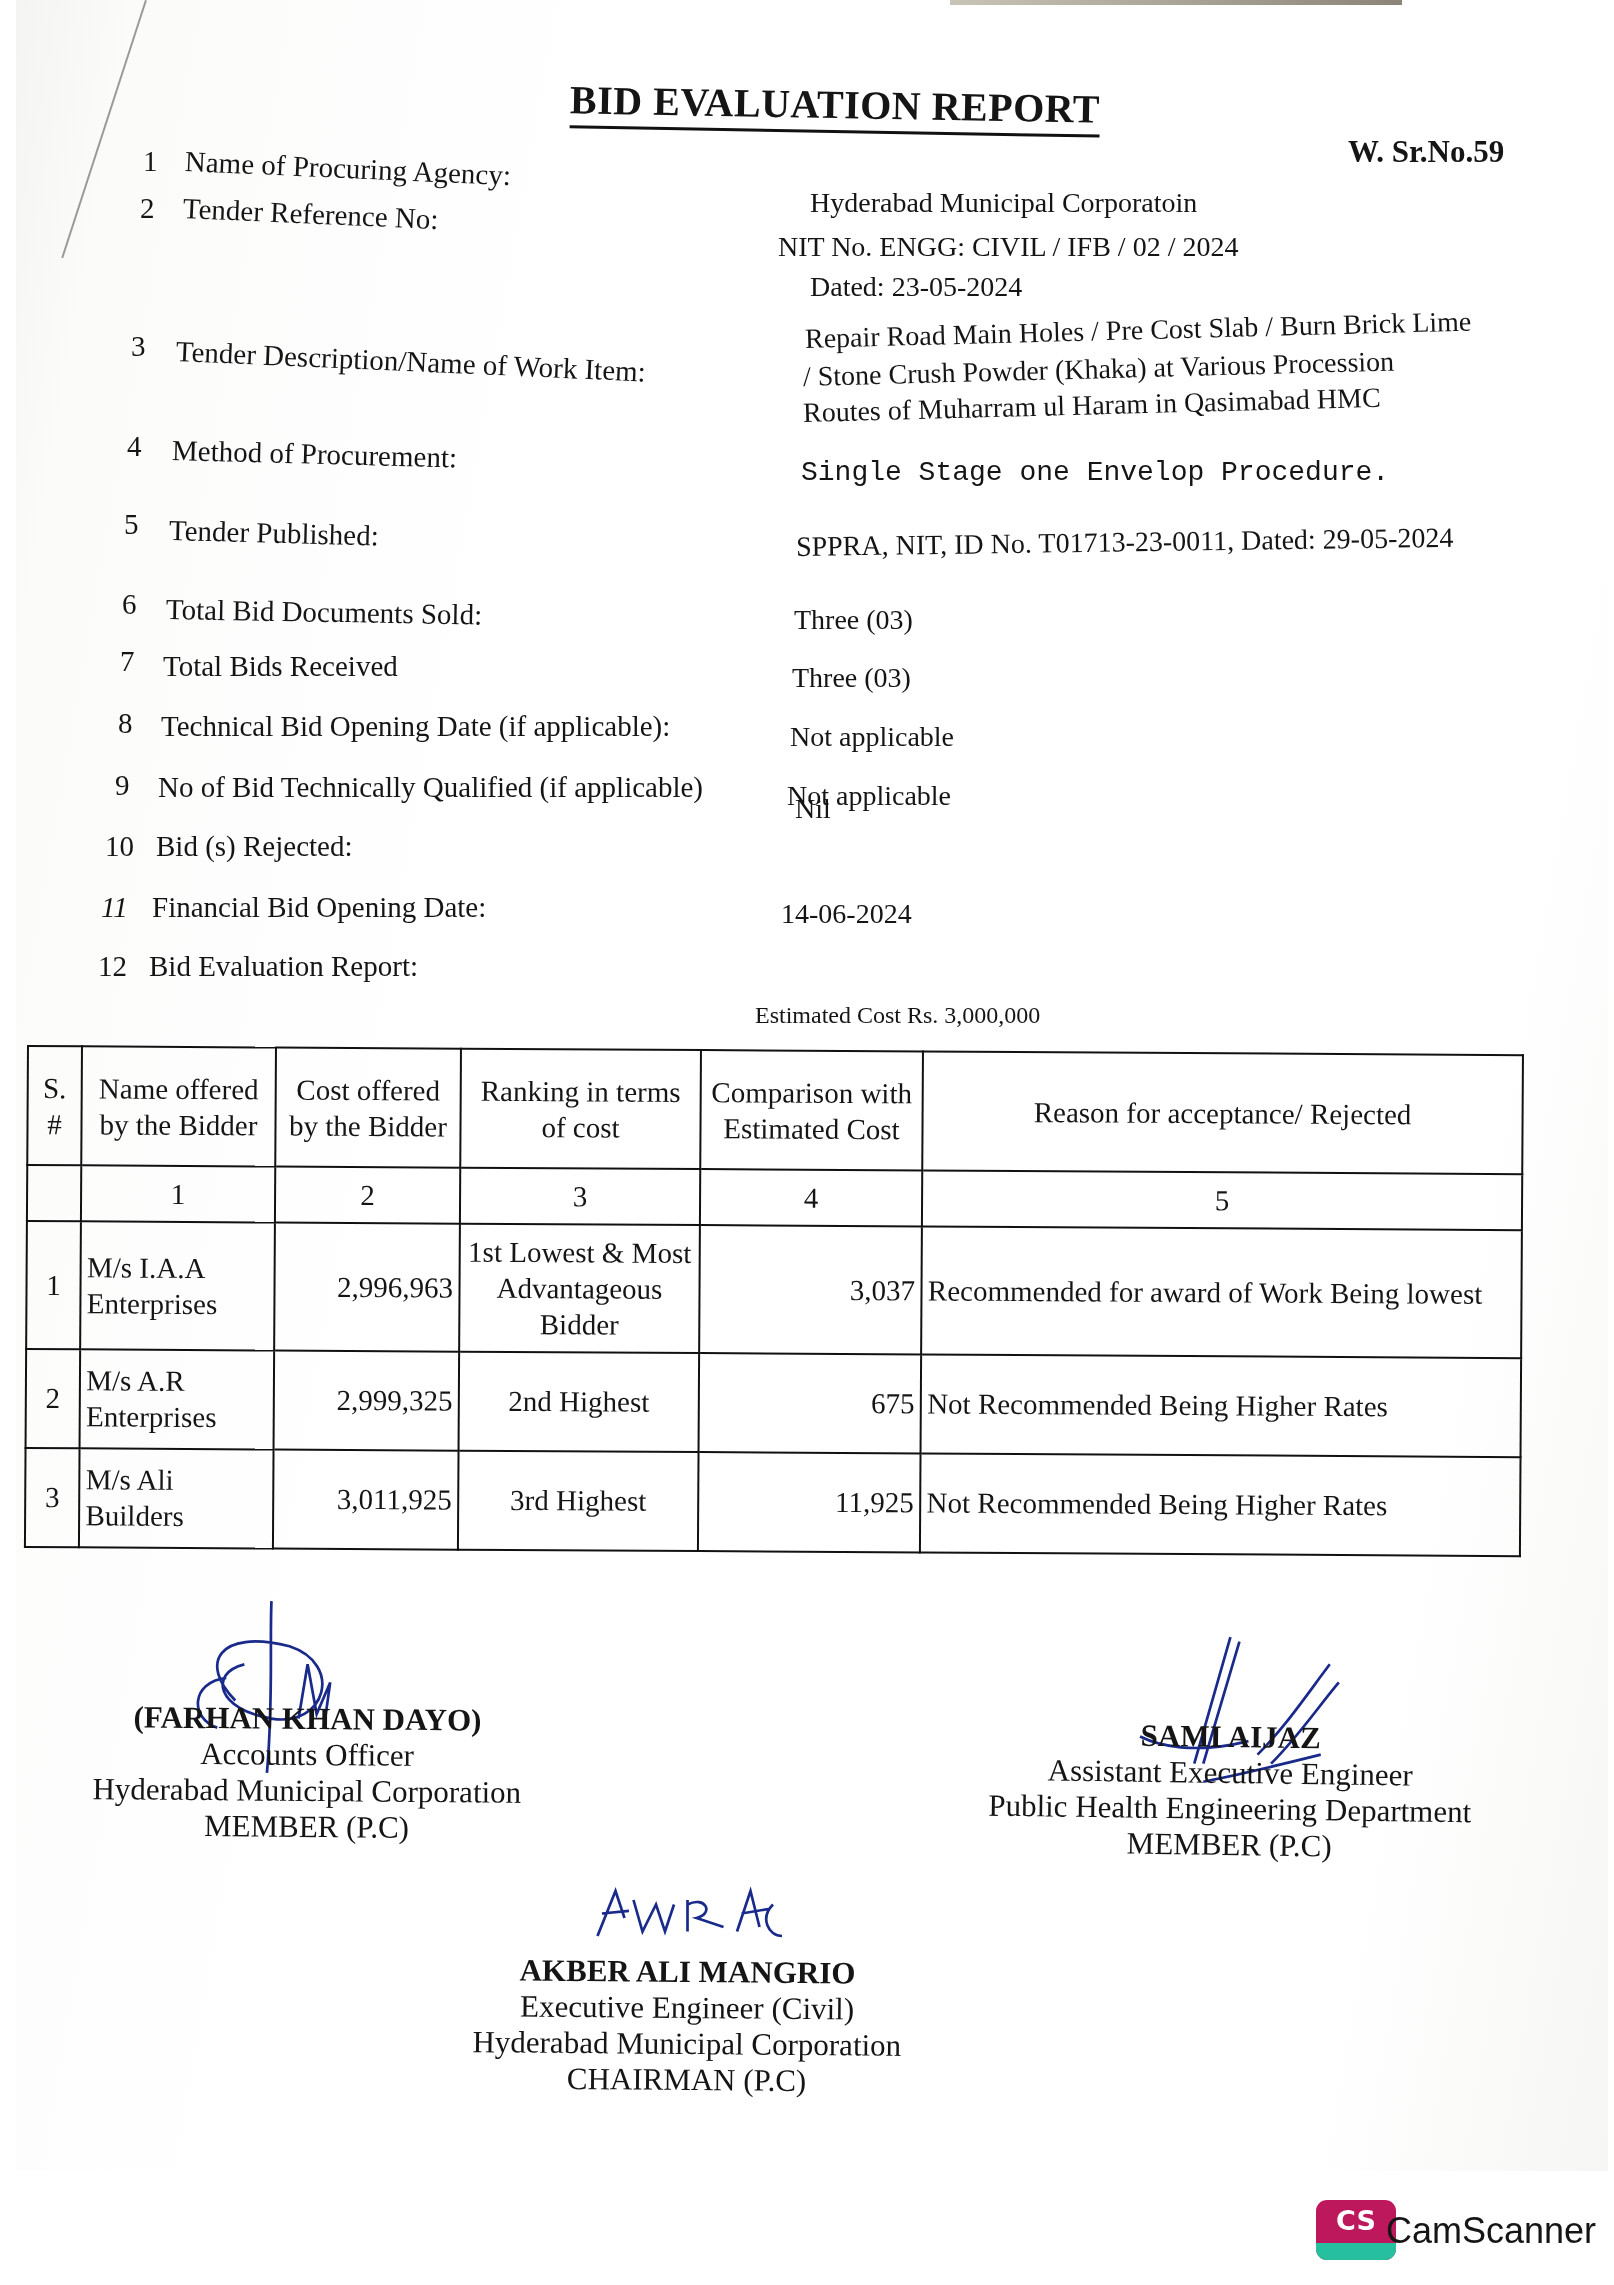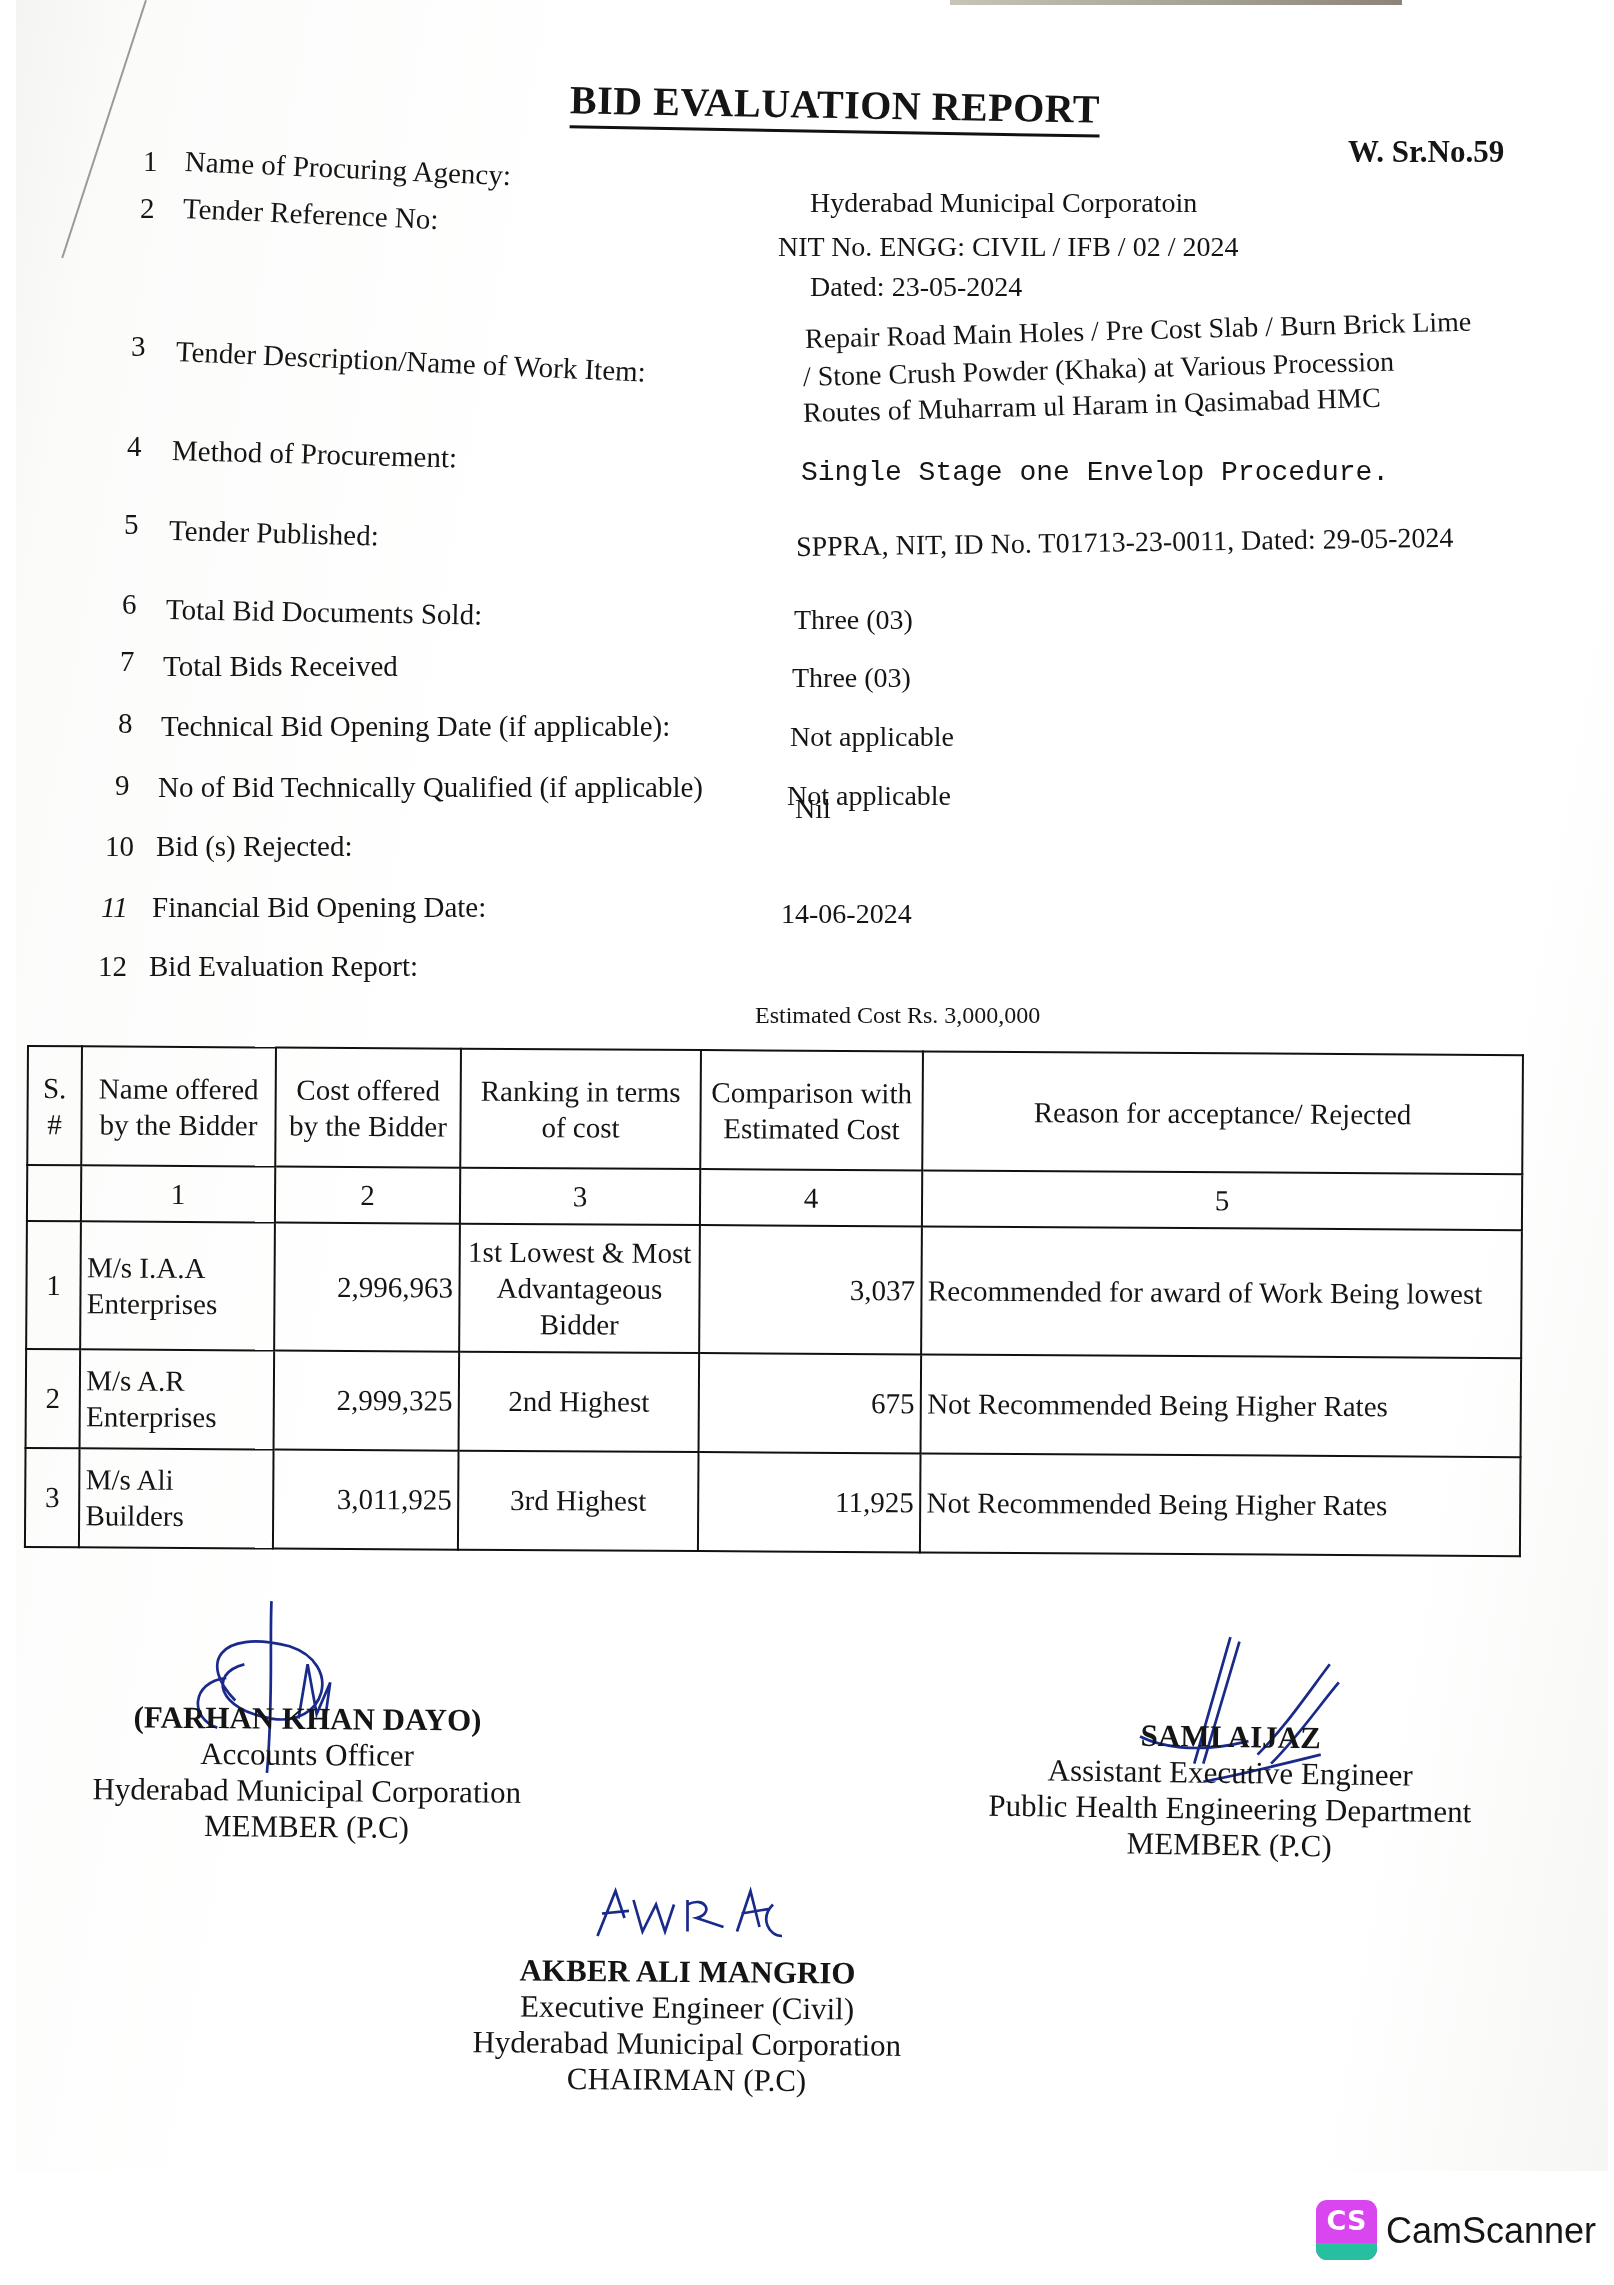--- a/index.html
+++ b/index.html
@@ -50,22 +50,22 @@
   table.bid td.r { text-align:right; }
   table.bid td.l { text-align:left; }
   table.bid tr.row1 td { height:118px; }
   table.bid tr.row2 td, table.bid tr.row3 td { height:90px; }
 
   .sig-block { position:absolute; text-align:center; font-size:31px; line-height:36px; }
   .sig-block .name { font-weight:bold; }
   .sig-svg { position:absolute; }
 
   .cs-logo {
-    position:absolute; left:1316px; top:2200px; width:61px; height:60px;
-    border-radius:11px; overflow:hidden; background:#d946ef;
+    position:absolute; left:1316px; top:2200px; width:80px; height:60px;
+    border-radius:11px; overflow:hidden; background:#be185d;
   }
   .cs-logo .band { position:absolute; left:0; bottom:0; width:100%; height:17px; background:#26c0a0; }
   .cs-logo .txt {
     position:absolute; left:0; top:5.4px; width:100%; text-align:center;
     color:#fff; font-family:"DejaVu Sans", sans-serif; font-weight:bold; font-size:27px;
   }
   .cs-name {
     position:absolute; left:1386px; top:2210px; font-size:36px;
     font-family:Liberation Sans, sans-serif;
   }

